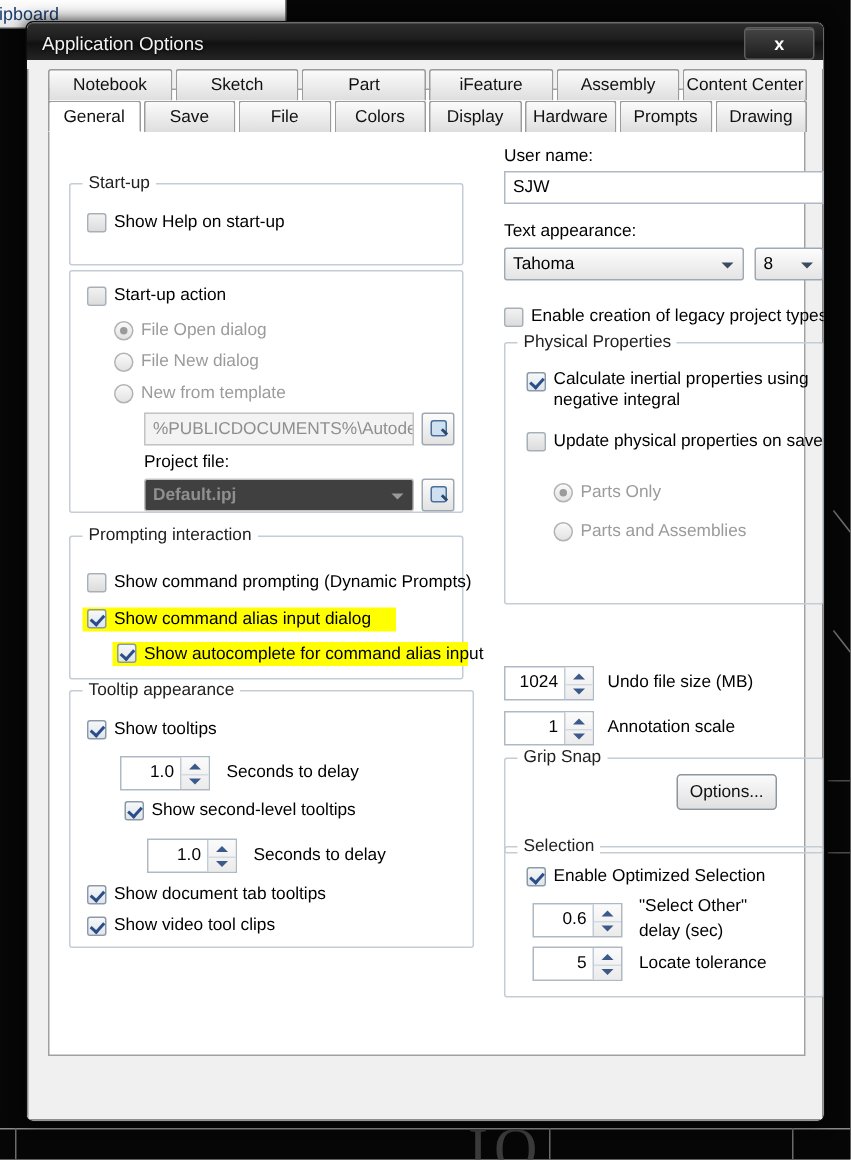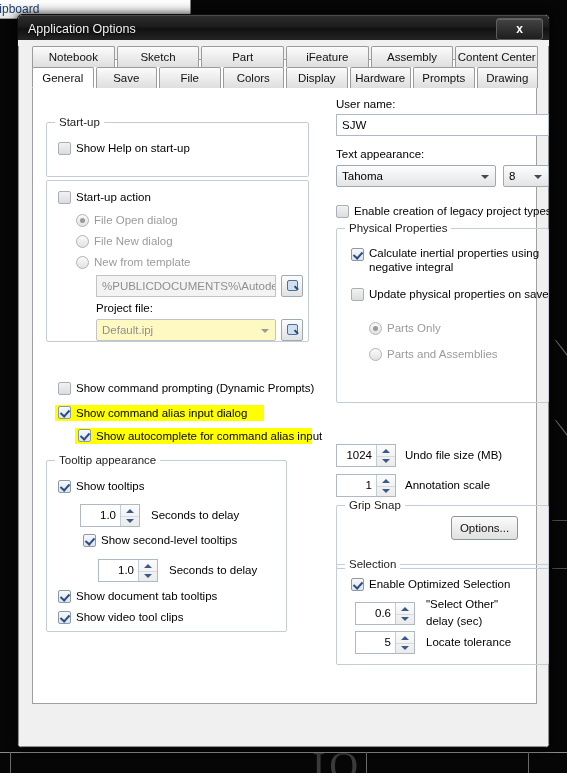--- a/index.html
+++ b/index.html
@@ -125,21 +125,21 @@
     background:linear-gradient(#fdfdfd,#e4e4e4);
     font-size:11.5px;line-height:20px;padding:0 5px;color:#000;
     overflow:hidden;white-space:nowrap;
   }
   .combo .arrow{
     position:absolute;right:6px;top:9px;width:0;height:0;
     border-left:4px solid transparent;border-right:4px solid transparent;
     border-top:4px solid #3b4a5e;
   }
   .combo.flat{
-    background:#fef9c3;border-color:#c3c3c3;color:#8f8f8f;
+    background:#404040;border-color:#c3c3c3;color:#8f8f8f;font-weight:bold;
   }
   .combo.flat .arrow{border-top-color:#9a9a9a;}
   .browse{
     position:absolute;width:22px;height:22px;box-sizing:border-box;
     border:1px solid #9fa9b3;border-radius:2px;
     background:linear-gradient(#fcfcfc,#e2e2e2);
   }
   .browse .mag{
     position:absolute;left:5px;top:4px;width:9px;height:9px;
     border:1.5px solid #4a6f9a;border-radius:2px;background:#cfe0f0;
@@ -262,32 +262,35 @@
 
       <div class="lbl" style="left:63px;top:242px;">Project file:</div>
       <div class="combo flat" style="left:63px;top:259px;width:180px;">
         <span>Default.ipj</span>
         <i class="arrow"></i>
       </div>
       <div class="browse" style="left:248px;top:259px;">
           <span class="mag"></span>
         </div>
 
+      <div class="group" style="left:13px;top:297px;width:263px;height:96px;">
+        <div class="legend">Prompting interaction</div>
+      </div>
       <div class="chk empty" style="left:25px;top:322px;"></div>
       <div class="lbl" style="left:43px;top:322px;">Show command prompting (Dynamic Prompts)</div>
 
       <div class="hl" style="left:22px;top:345px;width:209px;height:16px;"></div>
       <div class="chk checked" style="left:25px;top:346px;"></div>
       <div class="lbl" style="left:43px;top:347px;">Show command alias input dialog</div>
 
       <div class="hl" style="left:42px;top:368px;width:237px;height:16px;"></div>
       <div class="chk checked" style="left:45px;top:369px;"></div>
       <div class="lbl" style="left:63px;top:370px;">Show autocomplete for command alias input</div>
 
-      <div class="group" style="left:13px;top:400px;width:241px;height:172px;">
+      <div class="group" style="left:13px;top:400px;width:270px;height:172px;">
         <div class="legend">Tooltip appearance</div>
       </div>
       <div class="chk checked" style="left:25px;top:420px;"></div>
       <div class="lbl" style="left:43px;top:420px;">Show tooltips</div>
 
       <div class="spin" style="left:47px;top:444px;width:60px;">
         <span class="val">1.0</span>
         <span class="btns">
           <i class="up"></i>
           <i class="dn"></i>

